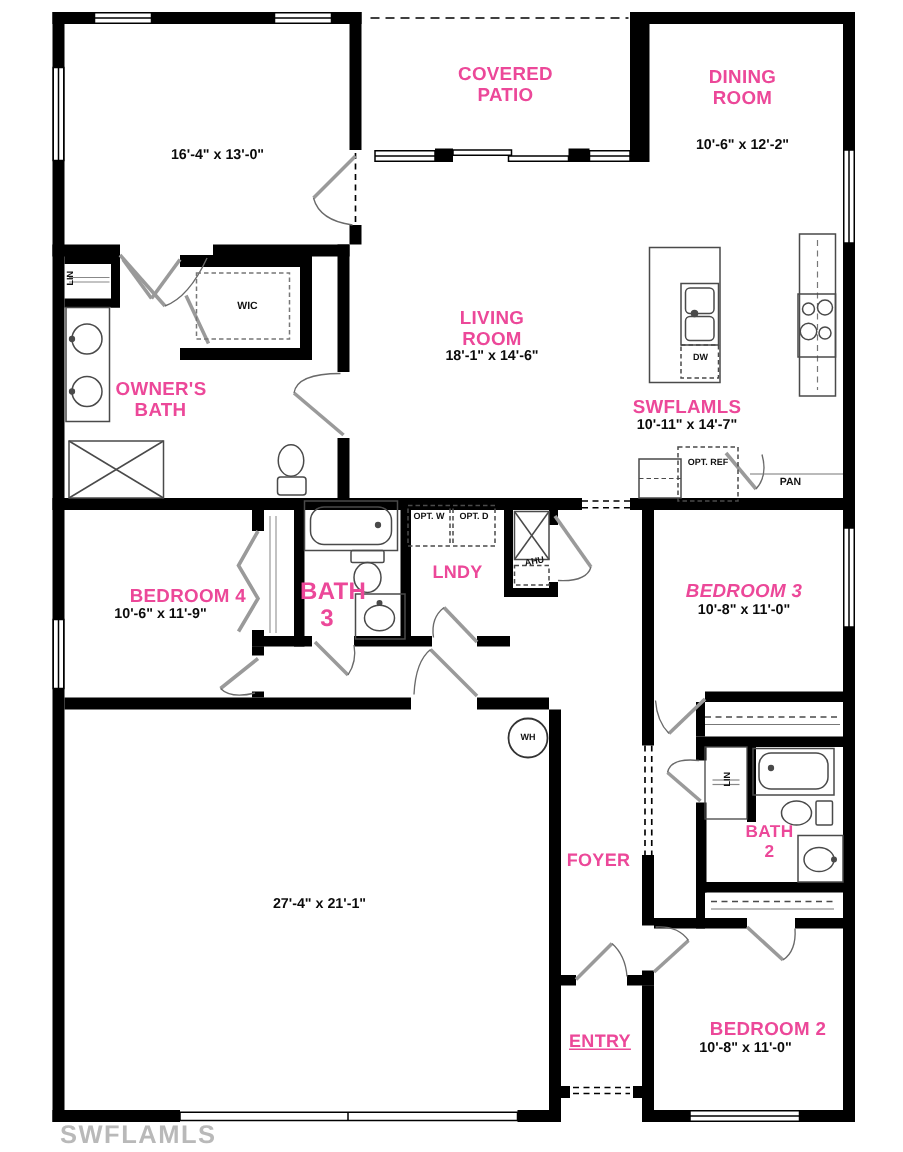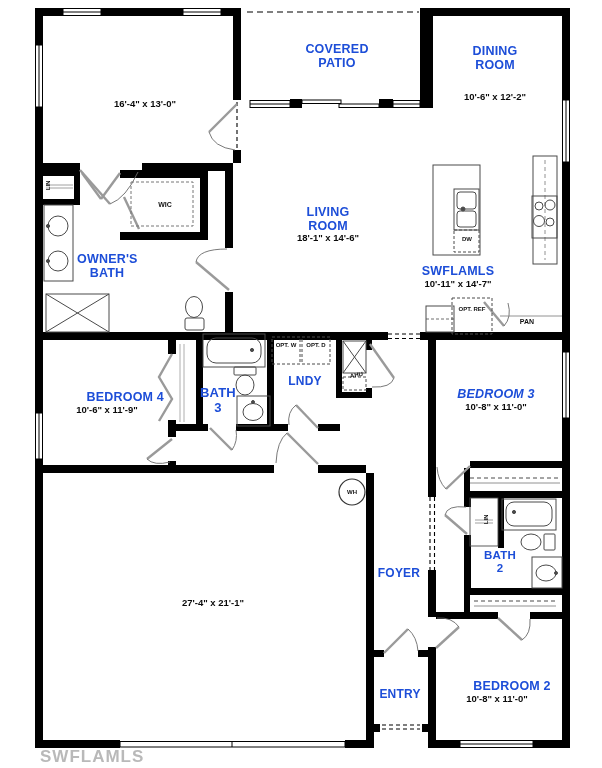--- a/index.html
+++ b/index.html
@@ -1,19 +1,19 @@
 <!DOCTYPE html>
 <html><head>
 <meta charset="utf-8">
 <style>
   html,body{margin:0;padding:0;background:#fff;}
   #plan{position:relative;width:602px;height:768px;background:#ffffff;overflow:hidden;
         font-family:"Liberation Sans",sans-serif;}
   #plan svg{position:absolute;left:0;top:0;}
-  .lbl{position:absolute;color:#1d4ed8;text-align:center;line-height:1.15;
+  .lbl{position:absolute;color:#ec4899;text-align:center;line-height:1.15;
        font-weight:bold;font-size:12.5px;letter-spacing:.2px;white-space:pre-line;}
   .dims{position:absolute;color:#0a0a0a;text-align:center;font-weight:600;
         font-size:9.5px;line-height:1.1;}
   .small{position:absolute;color:#111;text-align:center;font-weight:bold;
          font-size:7px;line-height:1.15;}
   .tiny{font-size:6px;}
   .rot{transform:rotate(-90deg);transform-origin:center center;}
   .watermark{position:absolute;left:8px;top:747px;font-size:17px;font-weight:bold;
              color:#b9b9b9;letter-spacing:1px;margin-left:32px;}
 </style>
@@ -318,38 +318,38 @@
 <div class="lbl" style="left:419px;top:264px;width:78px;">SWFLAMLS</div>
 <div class="dims" style="left:411px;top:279px;width:94px;">10'-11" x 14'-7"</div>
 
 <div class="small tiny" style="left:456px;top:236px;width:22px;">DW</div>
 <div class="small tiny" style="left:454px;top:306px;width:36px;">OPT. REF</div>
 <div class="small" style="left:511px;top:318px;width:32px;">PAN</div>
 
 <div class="lbl" style="left:50px;top:390px;width:114px;text-align:right;">BEDROOM 4</div>
 <div class="dims" style="left:50px;top:405px;width:114px;">10'-6" x 11'-9"</div>
 
-<div class="lbl" style="left:200px;top:386px;width:36px;font-size:13px;">BATH 3</div>
+<div class="lbl" style="left:200px;top:386px;width:36px;font-size:16px;">BATH 3</div>
 
 <div class="small tiny" style="left:273px;top:342px;width:26px;">OPT. W</div>
 <div class="small tiny" style="left:303px;top:342px;width:26px;">OPT. D</div>
 <div class="lbl" style="left:282px;top:375px;width:46px;font-size:12px;">LNDY</div>
 <div class="small tiny" style="left:344px;top:372px;width:25px;transform:rotate(-10deg);">AHU</div>
 
 <div class="lbl" style="left:440px;top:387px;width:112px;font-style:italic;">BEDROOM 3</div>
 <div class="dims" style="left:440px;top:402px;width:112px;">10'-8" x 11'-0"</div>
 
-<div class="lbl" style="left:482px;top:549px;width:36px;font-size:11.5px;text-align:center;">BATH 2</div>
+<div class="lbl" style="left:495px;top:549px;width:36px;font-size:11.5px;text-align:center;">BATH 2</div>
 <div class="small tiny rot" style="left:472px;top:516px;width:28px;">LIN</div>
 
 <div class="small tiny" style="left:341px;top:489px;width:22px;">WH</div>
 
 <div class="dims" style="left:146px;top:598px;width:134px;">27'-4" x 21'-1"</div>
 
 <div class="lbl" style="left:371px;top:567px;width:56px;font-size:12px;">FOYER</div>
-<div class="lbl" style="left:372px;top:688px;width:56px;font-size:12px;">ENTRY</div>
+<div class="lbl" style="left:372px;top:688px;width:56px;font-size:12px;text-decoration:underline;">ENTRY</div>
 
 <div class="lbl" style="left:455px;top:679px;width:114px;">BEDROOM 2</div>
 <div class="dims" style="left:440px;top:694px;width:114px;">10'-8" x 11'-0"</div>
 
 <div class="watermark">SWFLAMLS</div>
 
 </div>
 
 </body></html>

